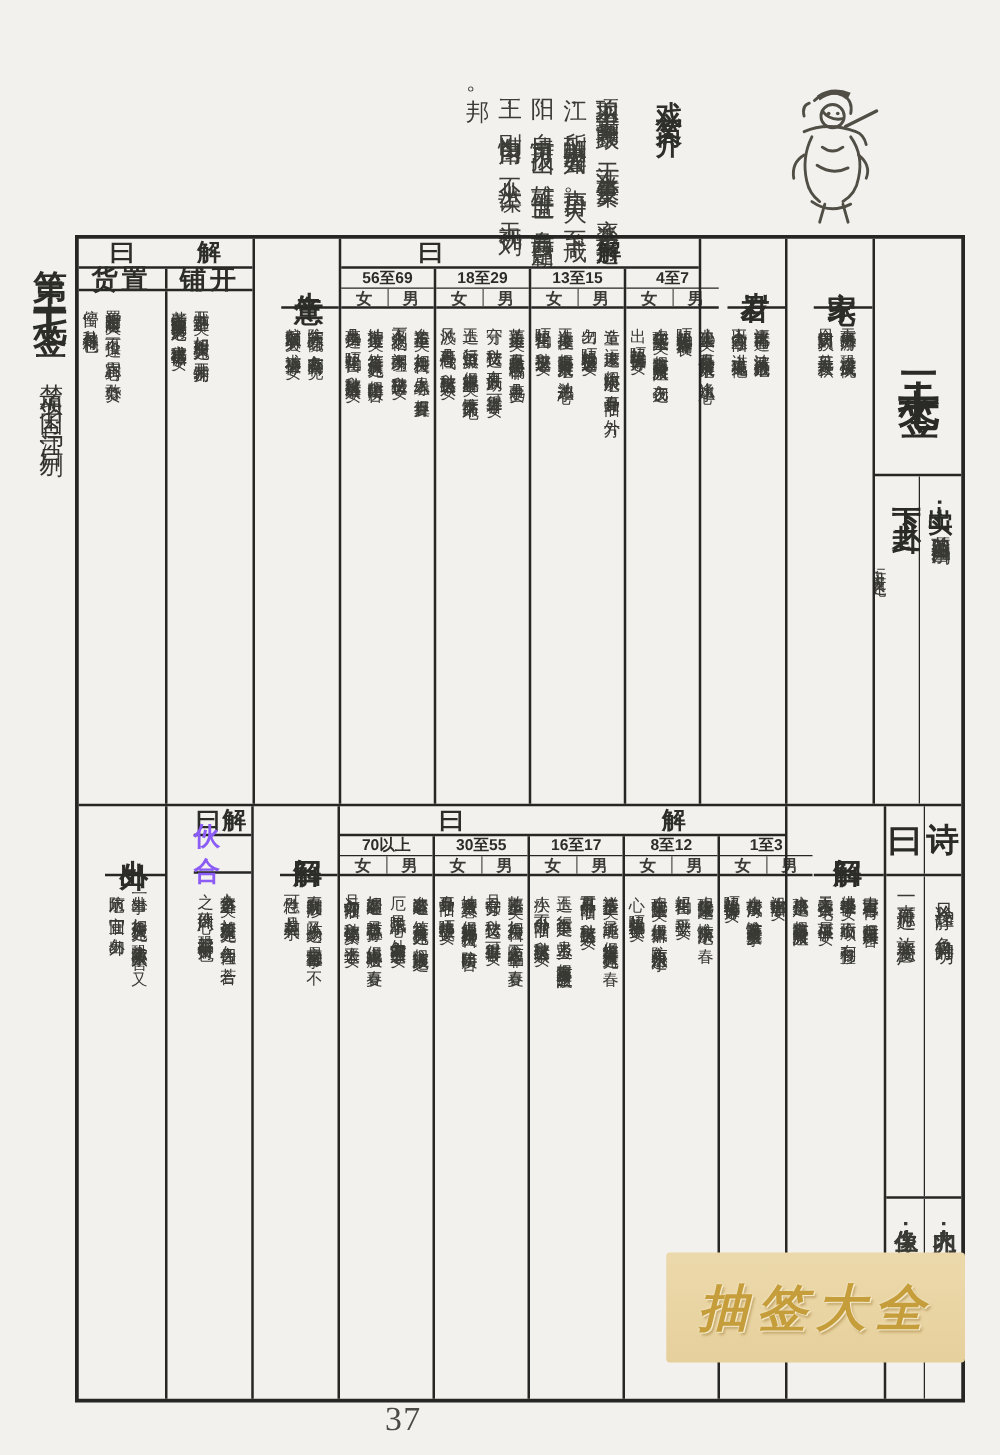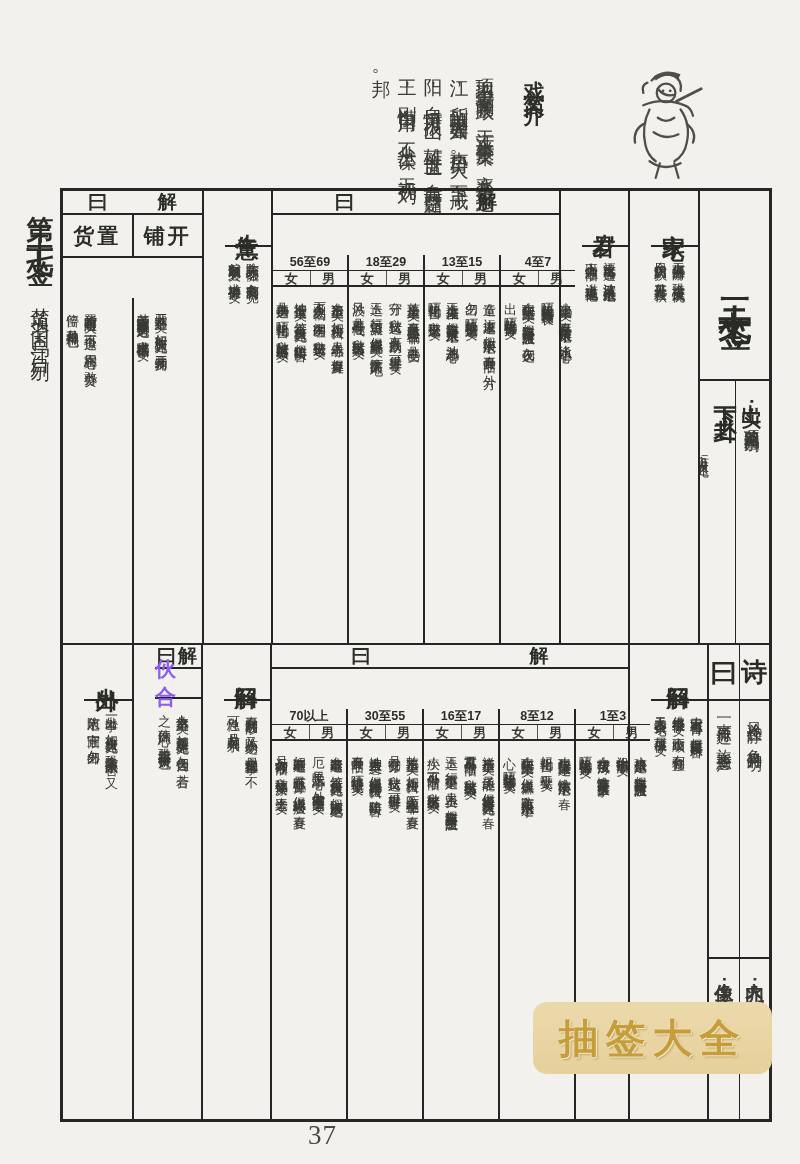--- a/index.html
+++ b/index.html
@@ -28,29 +28,29 @@
   .band1{height:454px; border-bottom:2px solid var(--bc);}
   .band2{height:474px;}
   .main{flex:1; display:flex;}
   .rightcol{width:71px; border-left:2px solid var(--bc); display:flex; flex-direction:column;}
   .col{display:flex; flex-direction:column;padding-left:21px;}
   .bl{border-left:2px solid var(--bc);}
   .span-row{height:24px; border-bottom:2px solid var(--bc); display:flex; align-items:center;
             justify-content:space-around; font-weight:bold; font-size:19px; color:#2c2c28;}
   .span-row.tight{justify-content:center; letter-spacing:2px;}
   .group{display:flex; flex-direction:column;}
-  .shop-labels{display:flex; height:43px; border-bottom:2px solid var(--bc);}
+  .shop-labels{display:flex; height:18px; border-bottom:2px solid var(--bc);}
   .label-h{flex:1; display:flex; align-items:center; justify-content:center;
            font-weight:bold; font-size:21px; letter-spacing:3px; color:#2c2c28;}
   .bighead{height:56px; border-bottom:2px solid var(--bc); display:flex; align-items:center; justify-content:center;}
   .bighead span{writing-mode:vertical-rl; text-orientation:upright; font-weight:bold;
                 font-size:23px; letter-spacing:3px; color:#2c2c28;}
   .subhead{height:30px; border-bottom:2px solid var(--bc); display:flex; align-items:center; justify-content:center;
            font-weight:bold; font-size:21px; letter-spacing:3px; color:#8b5cf6;}
-  .age-row{flex:1; display:flex;margin-top:40px;}
+  .age-row{flex:1; display:flex;}
   .age-col{flex:1; display:flex; flex-direction:column;}
   .age-col + .age-col{border-left:2px solid var(--bc);}
   .range{height:16px; border-bottom:1px solid var(--bc); font-size:12.5px; font-weight:bold;
          text-align:center; line-height:15px; color:#2c2c28;}
   .sexes{height:16px; border-bottom:2px solid var(--bc); display:flex; font-size:13px; font-weight:bold;}
   .sexes span{flex:1; text-align:center; line-height:15px;}
   .sexes span + span{border-left:1px solid #55534e;}
   .cellbody{flex:1; padding:5px 2px 0 0; overflow:hidden;}
   .body-mf{flex:1; display:flex; overflow:hidden;}
   .mf-half{width:50%; height:100%; padding:5px 1px 0 0; overflow:hidden;}
@@ -74,23 +74,23 @@
   .poem-half{width:50%; padding-top:8px; display:flex; justify-content:center;}
   .poem-half + .poem-half{border-left:1.5px solid var(--bc);}
   .poem-half .vtext{font-size:15.5px; line-height:20px; letter-spacing:2px;}
   .omenbox{flex:1; display:flex; overflow:hidden;}
   .omen-half{width:50%; padding-top:8px; display:flex; justify-content:center;}
   .omen-half + .omen-half{border-left:1.5px solid var(--bc);}
   .omen-half .vtext{font-size:19px; font-weight:bold; letter-spacing:2px; line-height:22px;}
   
   .w69{width:69px;} .w139{width:139px;} .w288{width:288px;} .w358{width:358px;} .grow{flex:1;}
   
-  .watermark{position:absolute; left:533px; top:1002px; width:239px; height:72px;
-             background:linear-gradient(#ecd9ab,#e6d09c); border-radius:14px; z-index:5;
-             display:flex; align-items:center; justify-content:center;}
+  .watermark{position:absolute; left:533px; top:1002px; width:239px; height:88px;
+             background:linear-gradient(#ecd9ab,#e6d09c); border-radius:3px; z-index:5;
+             display:flex; align-items:center; justify-content:center;font-style:italic;}
   .watermark span{font-weight:bold; font-size:40px; letter-spacing:7px; color:#c59d3a;
                   text-shadow:0 0 2px #f8efd6, 1px 1px 0 #f3e7c2, 2px 2px 2px rgba(150,110,40,.45);}
   .pagenum{position:absolute; left:0; top:1120px; width:645px; text-align:center;
            font-family:"Liberation Serif", serif; font-size:27px; color:#4a4a46; letter-spacing:1px;}
 </style>
 </head>
 <body>
 
 <div class="page">
 

